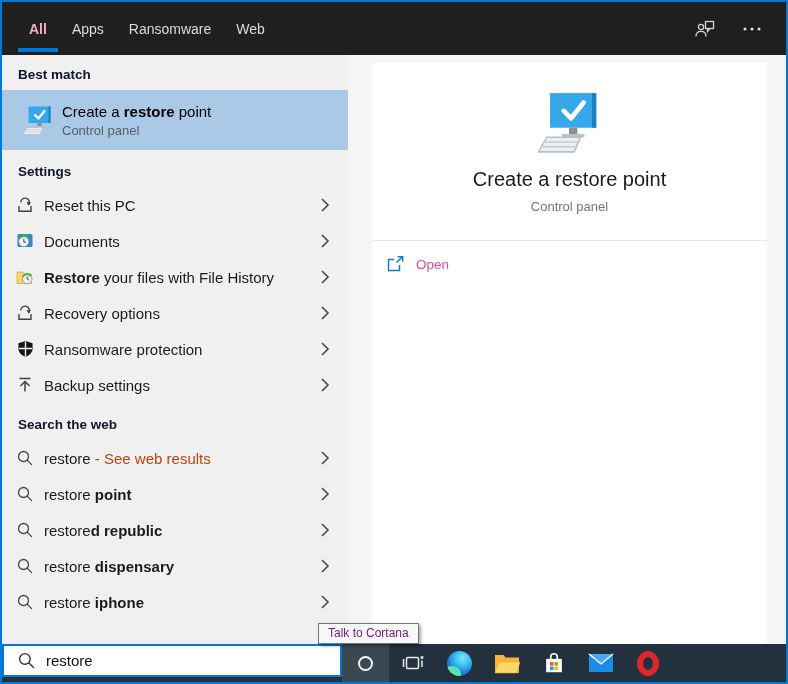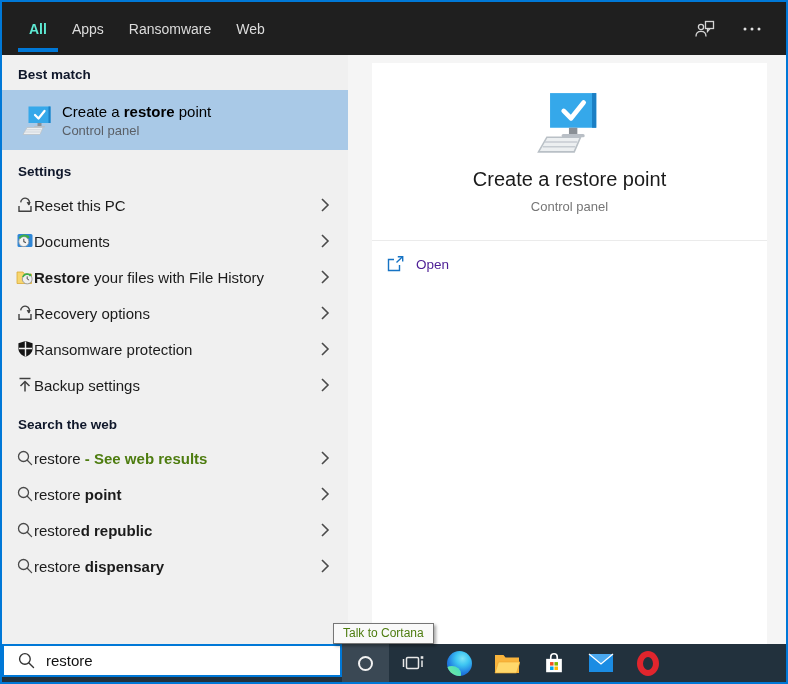--- a/index.html
+++ b/index.html
@@ -4,69 +4,69 @@
 <style>
   * { margin:0; padding:0; box-sizing:border-box; }
   html,body { width:788px; height:684px; }
   body { font-family:"Liberation Sans","DejaVu Sans",sans-serif; background:#f5f5f5; }
   .window { position:relative; width:788px; height:684px; border:2px solid #0078d7; background:#f5f5f5; overflow:hidden; }
 
   
   .header { height:53px; background:#1f1f1f; display:flex; align-items:center; padding:0 24px 0 27px; }
   .tabs { display:flex; gap:25px; height:100%; align-items:center; }
   .tab { position:relative; color:#dcdcdc; font-size:14px; height:100%; display:flex; align-items:center; cursor:default; }
-  .tab.active { color:#5eead4; font-weight:700;justify-content:flex-end; }
+  .tab.active { color:#f9a8d4; font-weight:700;justify-content:flex-end; }
   .tab.active::after { content:""; position:absolute; left:-11px; right:-11px; bottom:3px; height:4px; background:#0078d7; }
   .tab .caret { margin-left:7px; display:inline-flex; }
   .header-right { margin-left:auto; display:flex; align-items:center; gap:26px; }
 
   
   .body { display:flex; height:589px; background:#f5f5f5; }
   .left-panel { width:346px; background:#f0f0f0; flex:none; }
   .section-header { font-size:13.5px; font-weight:700; color:#0f172a; padding:12px 16px 8px 16px; }
   .section-header.tight { padding-top:14px; }
 
   .best-match-row { height:60px; background:#a9c9e7; display:flex; align-items:center; padding-left:18px; cursor:default; }
   .bm-text { margin-left:6px; }
   .bm-title { font-size:15px; color:#000; }
   .bm-sub { font-size:13px; color:#5a5f66; margin-top:3px; }
   .bold { font-weight:700; }
 
   .row { height:36px; display:flex; align-items:center; padding:0 18px 0 14px; cursor:default; }
   .row .ic { width:18px; height:18px; flex:none; display:flex; align-items:center; justify-content:center; }
-  .row .label { font-size:15px; color:#1b1b1b; white-space:nowrap; }
-  .row .muted { color:#4d7c0f;font-weight:bold; }
+  .row .label { margin-left:10px; font-size:15px; color:#1b1b1b; white-space:nowrap; }
+  .row .muted { color:#c2410c; }
   .row .chev { margin-left:auto; display:flex; }
 
   .gutter { width:24px; flex:none; background:#f5f5f5; }
 
   .preview { flex:1; margin:8px 19px 0 0; background:#ffffff; display:flex; flex-direction:column; align-items:center; padding-top:28px; }
   .preview-title { font-size:20px; color:#1b1b1b; margin-top:14px; }
   .preview-sub { font-size:13px; color:#767676; margin-top:8px; }
   .preview-divider { width:100%; border-top:1px solid #ebebeb; margin-top:26px; }
   .preview-actions { width:100%; padding:15px 0 0 15px; }
   .action-row { display:flex; align-items:center; gap:12px; cursor:default; }
-  .action-label { font-size:13.5px; color:#4c1d95; }
+  .action-label { font-size:13.5px; color:#ec4899; }
 
   
   .taskbar { height:38px; background:#22313d; display:flex; align-items:stretch; position:relative; }
   .search-box { width:340px; height:33px; background:#ffffff; border:2px solid #0078d7; display:flex; align-items:center; padding-left:14px; gap:11px; flex:none; }
   .search-box input { border:none; outline:none; font-size:15px; color:#111; font-family:inherit; width:260px; background:transparent; }
   .tb-btn { width:47px; display:flex; align-items:center; justify-content:center; cursor:default; }
   .tb-btn.cortana { background:#3a4854; }
   .cortana-ring { width:15px; height:15px; border:2px solid #f2f2f2; border-radius:50%; }
   .edge-circle { width:25px; height:25px; border-radius:50%; position:relative; overflow:hidden;
       background:radial-gradient(circle at 62% 30%, #7ee4f5 0%, #3ec6f2 28%, #1f7ae0 62%, #1a50c0 100%); }
   .edge-circle::after { content:""; position:absolute; left:-4px; bottom:-6px; width:72%; height:62%;
       background:linear-gradient(45deg,#9cf27a,#3ddcc9); border-radius:50%; }
   .opera-ring { width:22px; height:25px; border:6px solid #e1252d; border-radius:50%; }
 
   
-  .tooltip { position:absolute; left:331px; top:621px; background:#f9f9f9; border:1px solid #767676;
-      padding:2px 9px 3px 9px; font-size:12px; color:#4d7c0f; box-shadow:2px 2px 3px rgba(0,0,0,.35); z-index:10; white-space:nowrap; }
+  .tooltip { position:absolute; left:316px; top:621px; background:#f9f9f9; border:1px solid #767676;
+      padding:2px 9px 3px 9px; font-size:12px; color:#701a75; box-shadow:2px 2px 3px rgba(0,0,0,.35); z-index:10; white-space:nowrap; }
 
   svg { display:block; }
 </style>
 </head>
 <body>
 
 <div class="window">
 
   <div class="header">
     <div class="tabs">
@@ -282,20 +282,34 @@
             </svg>
           </span>
         <span class="label"><span>restore </span><span class="bold">dispensary</span><span class="muted"></span></span>
         <span class="chev">
             <svg width="10" height="16" viewBox="0 0 10 16" fill="none" stroke="#4a4a4a" stroke-width="1.6">
               <polyline points="2,2 8,8 2,14"></polyline>
             </svg>
           </span>
       </div>
 
+      <div class="row">
+        <span class="ic">
+            <svg width="16" height="16" viewBox="0 0 16 16" fill="none" stroke="#4a4a4a" stroke-width="1.3">
+              <circle cx="6.5" cy="6.5" r="5"></circle>
+              <line x1="10.3" y1="10.3" x2="14.6" y2="14.6" stroke-linecap="round"></line>
+            </svg>
+          </span>
+        <span class="label"><span>restore </span><span class="bold">iphone</span><span class="muted"></span></span>
+        <span class="chev">
+            <svg width="10" height="16" viewBox="0 0 10 16" fill="none" stroke="#4a4a4a" stroke-width="1.6">
+              <polyline points="2,2 8,8 2,14"></polyline>
+            </svg>
+          </span>
+      </div>
     </div>
 
     <div class="gutter"></div>
 
     <div class="preview">
       <span>
         <svg width="76" height="63" viewBox="0 0 72 60">
           <rect x="17" y="2" width="44" height="33" fill="#35a8ea"></rect>
           <rect x="57" y="2" width="4" height="33" fill="#1b7fc4"></rect>
           <path d="M30 19 L37 26 L49 11" stroke="#ffffff" stroke-width="4.5" fill="none" stroke-linecap="round" stroke-linejoin="round"></path>

